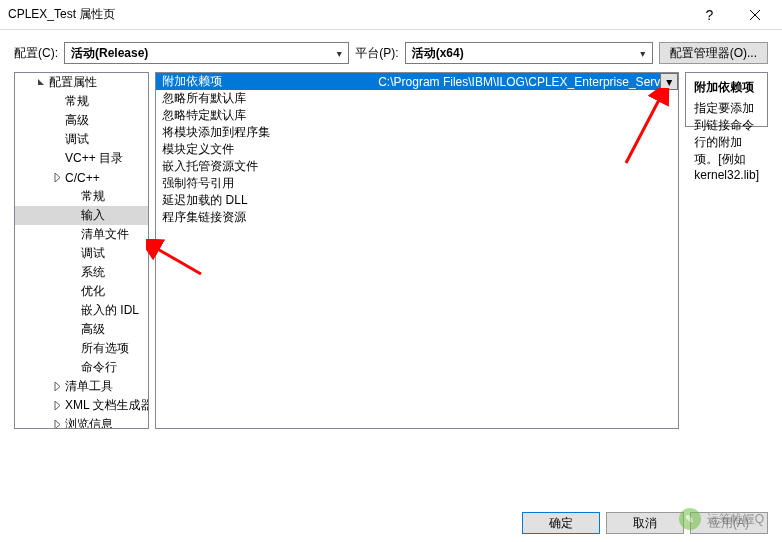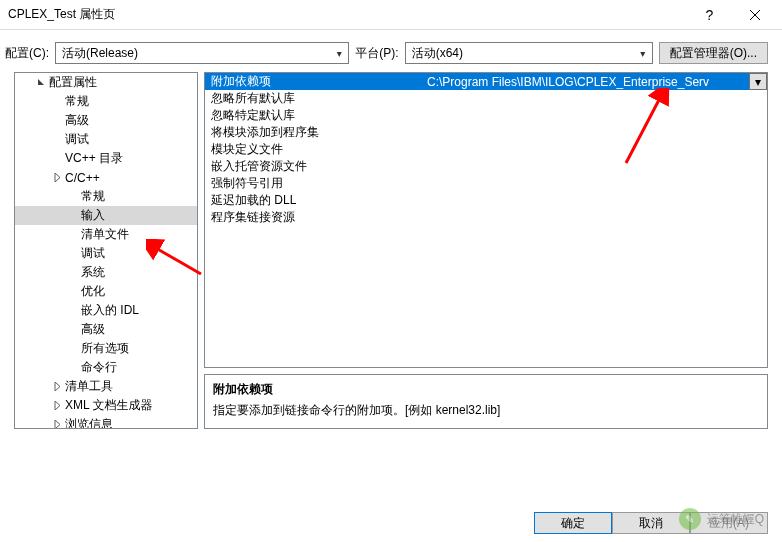--- a/index.html
+++ b/index.html
@@ -4,52 +4,52 @@
 <style>
 * { box-sizing: border-box; margin: 0; padding: 0; font-family: "Microsoft YaHei", "Segoe UI", sans-serif; font-size: 12px; }
 body { background: #fff; width: 782px; height: 542px; overflow: hidden; position: relative; }
 
 .titlebar { height: 30px; display: flex; align-items: center; padding: 0 5px 0 8px; border-bottom: 1px solid #ddd; }
 .titlebar .title { flex: 1; }
 .titlebar .btn { width: 45px; height: 30px; display: flex; align-items: center; justify-content: center; cursor: pointer; }
 .titlebar .help { font-size: 14px; }
 .titlebar .close svg { width: 10px; height: 10px; }
 
-.toprow { display: flex; align-items: center; gap: 6px; padding: 12px 14px 8px 5px; }
+.toprow { display: flex; align-items: center; gap: 6px; padding: 12px 14px 8px 14px; }
 .toprow label { white-space: nowrap; }
 .combo { position: relative; display: flex; align-items: center; border: 1px solid #7a7a7a; background: #fff; height: 22px; }
-.combo .val { flex: 1; padding: 0 6px; }
+.combo .val { flex: 1; padding: 0 6px; font-weight: bold; }
 .combo .dd { width: 18px; text-align: center; font-size: 10px; color: #333; }
 .cfgmgr { border: 1px solid #999; background: #e1e1e1; height: 22px; padding: 0 10px; cursor: pointer; white-space: nowrap; }
 
 .content { display: flex; padding: 0 14px; gap: 6px; height: 357px; }
 .tree { width: 184px; border: 1px solid #828790; overflow-y: auto; position: relative; }
 .tree::-webkit-scrollbar { width: 17px; }
 .tree::-webkit-scrollbar-track { background: #f0f0f0; }
 .tree::-webkit-scrollbar-thumb { background: #cdcdcd; border: 1px solid #b0b0b0; }
 .node { display: flex; align-items: center; height: 19px; padding-left: 4px; cursor: pointer; white-space: nowrap; }
 .node.sel { background: #d8d8d8; }
 .exp { width: 12px; height: 12px; display: inline-flex; align-items: center; justify-content: center; margin-right: 2px; flex-shrink: 0; }
 .exp svg { width: 9px; height: 9px; }
 .indent1 { padding-left: 20px; }
 .indent2 { padding-left: 36px; }
 .indent3 { padding-left: 52px; }
 
-.rightcol { flex: 1; display: flex; flex-direction: column; gap: 6px; }
+.rightcol { flex: 1; display: flex; gap: 6px; }
 .grid { flex: 1; border: 1px solid #828790; position: relative; }
 .row { display: flex; height: 17px; align-items: center; }
 .row .lbl { width: 218px; padding-left: 6px; }
 .row .val { flex: 1; padding-left: 4px; overflow: hidden; white-space: nowrap; }
 .row.sel { background: #0078d7; color: #fff; }
 .row.sel .dd2 { width: 18px; background: #e1e1e1; color: #000; border: 1px solid #707070; height: 17px; display: flex; align-items: center; justify-content: center; }
 
 .desc { height: 55px; border: 1px solid #828790; padding: 6px 8px; }
 .desc .hdr { font-weight: bold; margin-bottom: 4px; }
 
-.btnrow { display: flex; justify-content: flex-end; gap: 0; padding: 8px 14px; position: absolute; bottom: 0; right: 0; left: 0; }
+.btnrow { display: flex; justify-content: flex-end; gap: 6px; padding: 8px 14px; position: absolute; bottom: 0; right: 0; left: 0; }
 .dlgbtn { border: 1px solid #999; background: #e1e1e1; height: 22px; width: 78px; cursor: pointer; }
 .dlgbtn.def { border: 1px solid #0078d7; }
 .dlgbtn:disabled { color: #888; }
 
 .arrow { position: absolute; pointer-events: none; }
 .arrow svg { display: block; }
 
 .watermark { position: absolute; right: 18px; bottom: 12px; display: flex; align-items: center; gap: 6px; opacity: 0.55; color: #555; font-size: 13px; pointer-events: none; }
 .watermark .circ { width: 22px; height: 22px; border-radius: 50%; background: #6fbf44; display: flex; align-items: center; justify-content: center; color: #fff; font-size: 11px; }
 </style>

